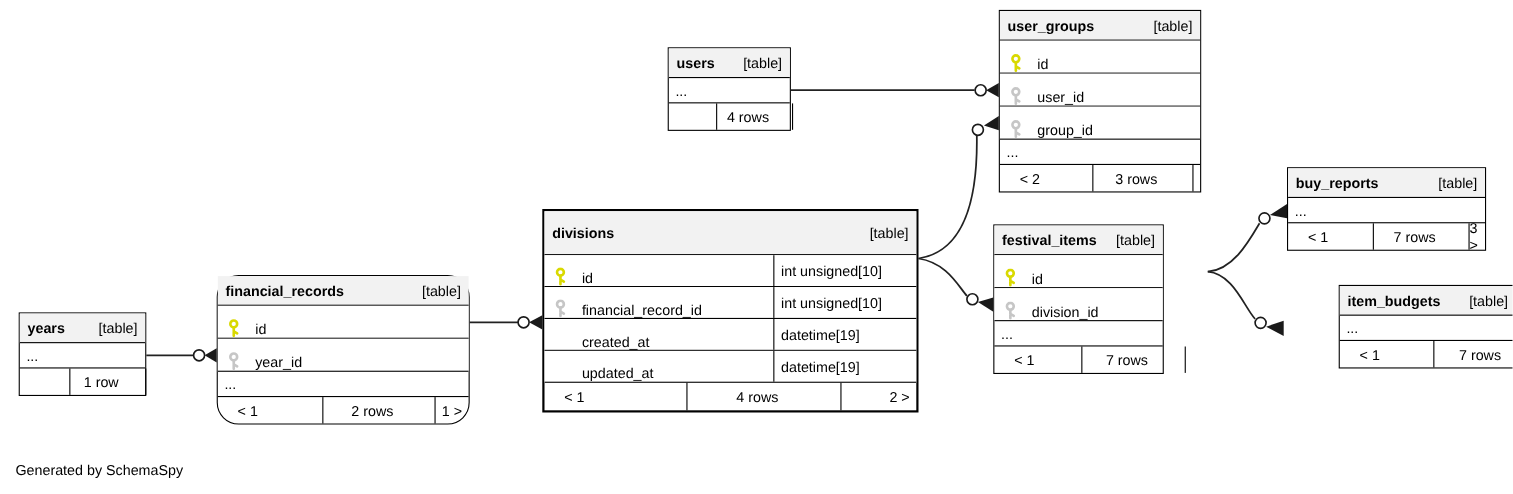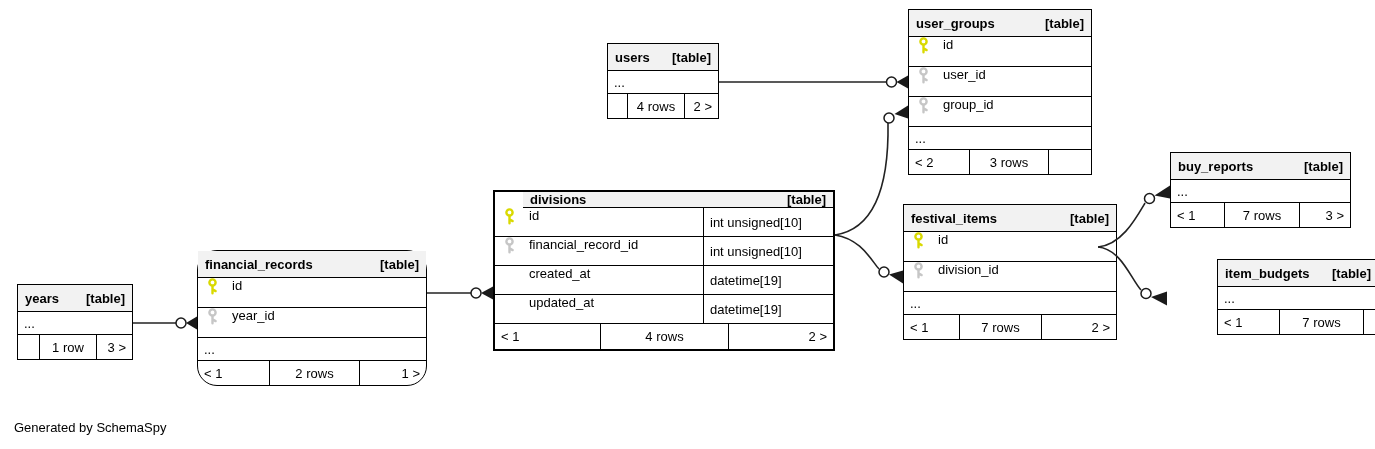--- a/index.html
+++ b/index.html
@@ -12,43 +12,43 @@
     position:absolute;background:#fff;border:1px solid #000;
     box-sizing:border-box;
   }
   .tbl.emph{border-width:2.5px;}
   .hdr{
     height:27px;background:#f2f2f2;border-bottom:1px solid #000;
     display:flex;justify-content:space-between;align-items:center;
     padding:0 7px;box-sizing:border-box;
   }
   .tname{font-weight:bold;}
-  .ttag{font-weight:bold;}
+  .ttag{font-weight:normal;}
   .trow{
     height:30px;border-bottom:1px solid #000;display:flex;
     align-items:stretch;box-sizing:border-box;background:#fff;
   }
   .tbl.emph .trow{height:29px;}
-  .tbl.emph .hdr{height:16px;margin-left:28px;}
-  .cleft{display:flex;align-items:flex-start;flex:1;min-width:0;}
+  .tbl.emph .hdr{height:40px;}
+  .cleft{display:flex;align-items:flex-end;flex:1;min-width:0;}
   .ctype{
     border-left:1px solid #000;display:flex;align-items:center;
     padding-left:6px;box-sizing:border-box;flex:0 0 130px;
   }
   .keyslot{
     width:34px;flex:0 0 34px;display:flex;align-items:center;
     padding-left:9px;box-sizing:border-box;
   }
   .dots{
     height:23px;border-bottom:1px solid #000;display:flex;
     align-items:center;padding:0 6px;box-sizing:border-box;
   }
   .ftr{height:24px;display:flex;align-items:stretch;box-sizing:border-box;}
   .tbl.emph .ftr{height:25px;}
-  .fc{display:flex;align-items:center;box-sizing:border-box;overflow:hidden;}
+  .fc{display:flex;align-items:center;box-sizing:border-box;overflow:hidden;margin-left:12px;}
   .fc1{justify-content:flex-start;padding-left:6px;}
   .fc2{justify-content:center;border-left:1px solid #000;}
   .fc3{justify-content:flex-end;padding-right:6px;border-left:1px solid #000;flex:1;}
   .links{position:absolute;left:0;top:0;pointer-events:none;}
   .note{position:absolute;left:14px;top:420px;font-size:13px;}
 </style>
 </head>
 <body>
 
 <div class="tbl" style="left:607px;top:43px;width:112px;">
@@ -201,21 +201,21 @@
     <span class="ttag">[table]</span>
   </div>
   <div class="dots">...</div>
   <div class="ftr">
     <span class="fc fc1" style="flex:0 0 21px;"></span>
     <span class="fc fc2" style="flex:0 0 57px;text-align:center;">1 row</span>
     <span class="fc fc3">3 &gt;</span>
   </div>
 </div>
 
-<div class="tbl" style="left:903px;top:204px;width:214px;">
+<div class="tbl" style="left:903px;top:204px;width:155px;">
   <div class="hdr">
     <span class="tname">festival_items</span>
     <span class="ttag">[table]</span>
   </div>
   <div class="trow">
     <span class="cleft">
       <span class="keyslot">
           <svg width="11" height="17" viewBox="0 0 11 17">
             <circle cx="5.5" cy="4.5" r="3.1" fill="#fff" stroke="#d9d900" stroke-width="2.4"></circle>
             <path d="M5.5 7.7 V15.3 M5.5 11.3 L8.6 13.1" stroke="#d9d900" stroke-width="2.4" fill="none" stroke-linecap="round"></path>

